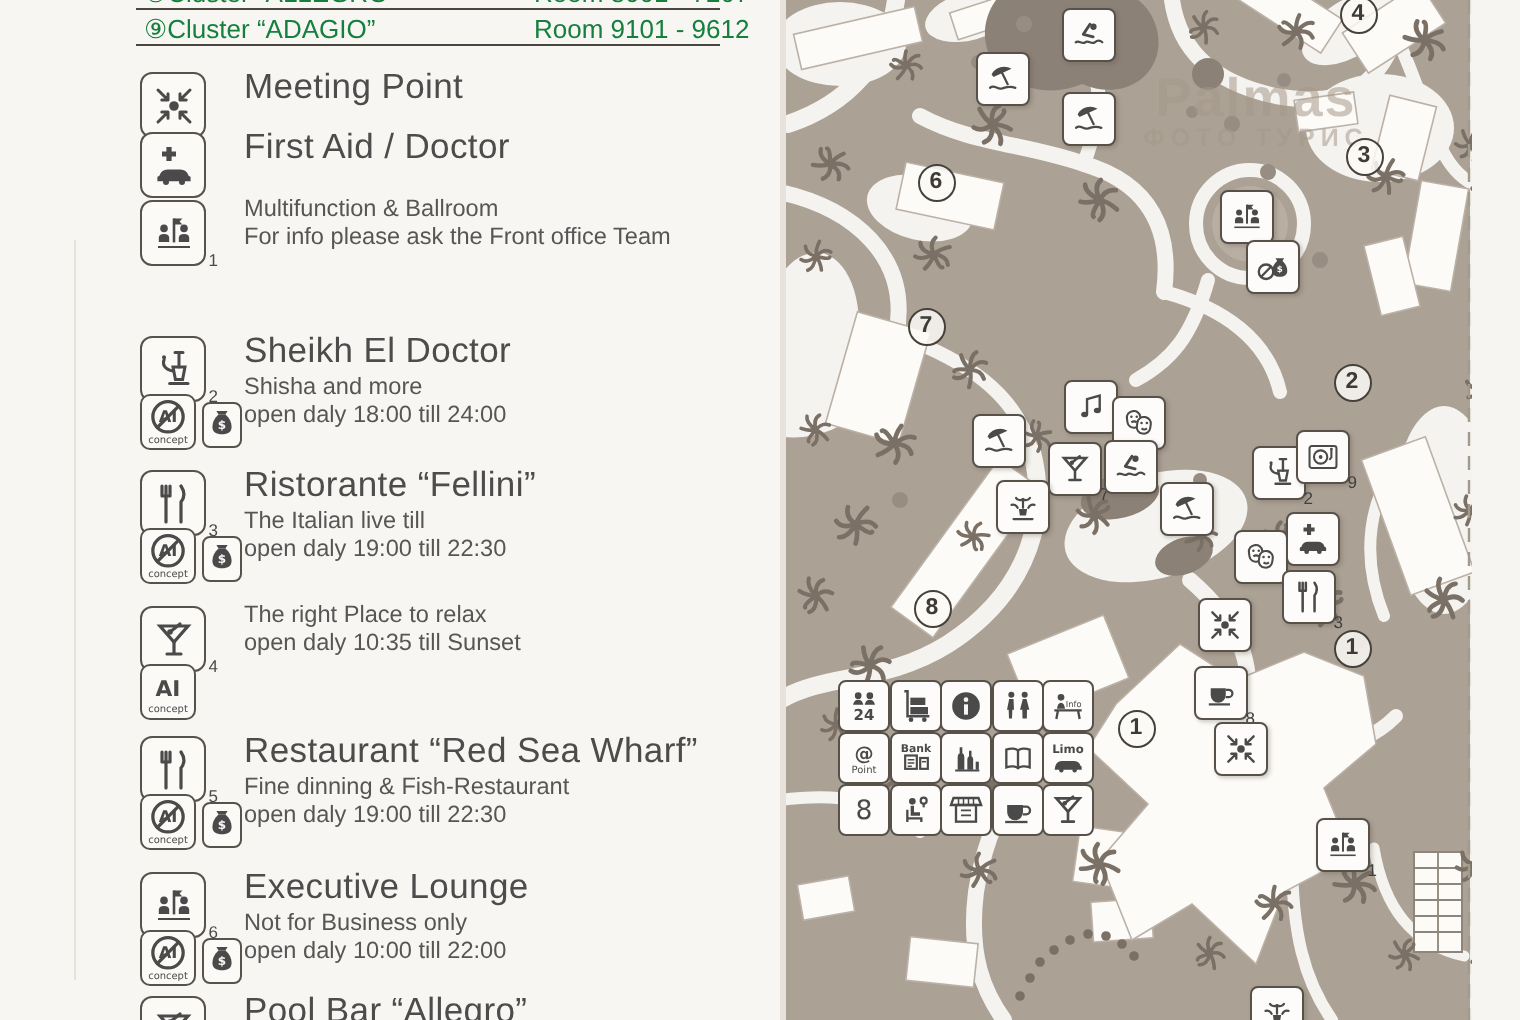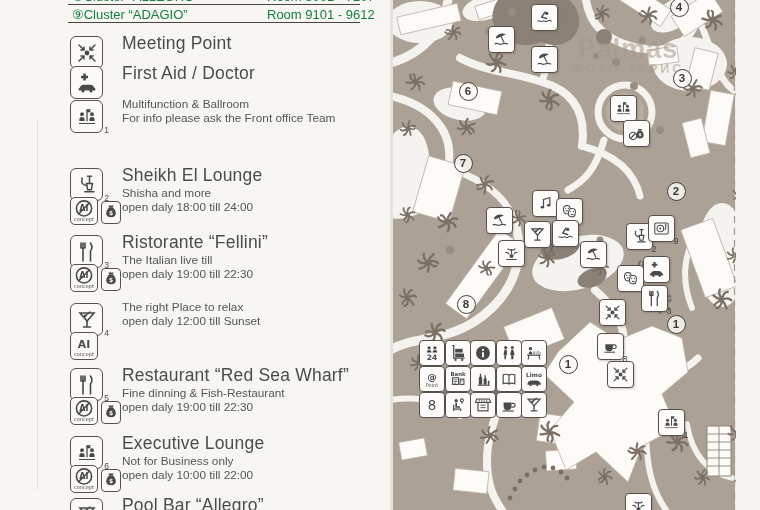--- a/index.html
+++ b/index.html
@@ -286,21 +286,21 @@
         </div>
       </div>
       <div class="leg-item" style="top: 168px;">
         <div class="leg-icon">
           <svg viewBox="0 0 24 24">
             <use href="#s-shisha"></use>
           </svg>
           <span class="leg-num">2</span>
         </div>
         <div class="leg-text">
-          <div class="leg-title">Sheikh El Lounge</div>
+          <div class="leg-title">Sheikh El Doctor</div>
           <div class="leg-sub">Shisha and more</div>
           <div class="leg-sub">open daly  18:00 till 24:00</div>
         </div>
         <div class="leg-flags">
           <span class="fbox f-big">
             <svg viewBox="0 0 24 24">
               <use href="#s-notai"></use>
             </svg>
           </span>
           <span class="fbox f-money">
@@ -337,21 +337,21 @@
       </div>
       <div class="leg-item" style="top: 303px;">
         <div class="leg-icon">
           <svg viewBox="0 0 24 24">
             <use href="#s-martini"></use>
           </svg>
           <span class="leg-num">4</span>
         </div>
         <div class="leg-text">
           <div class="leg-sub">The right Place to relax</div>
-          <div class="leg-sub">open daly 12:00 till Sunset</div>
+          <div class="leg-sub">open daly 10:35 till Sunset</div>
         </div>
         <div class="leg-flags">
           <span class="fbox f-big">
             <svg viewBox="0 0 24 24">
               <use href="#s-ai"></use>
             </svg>
           </span>
         </div>
       </div>
       <div class="leg-item" style="top: 368px;">

